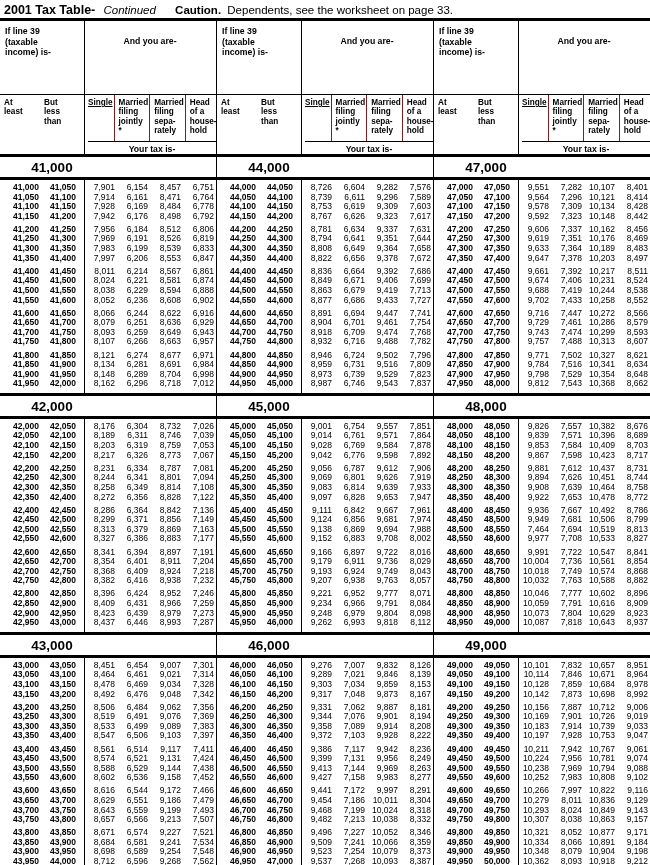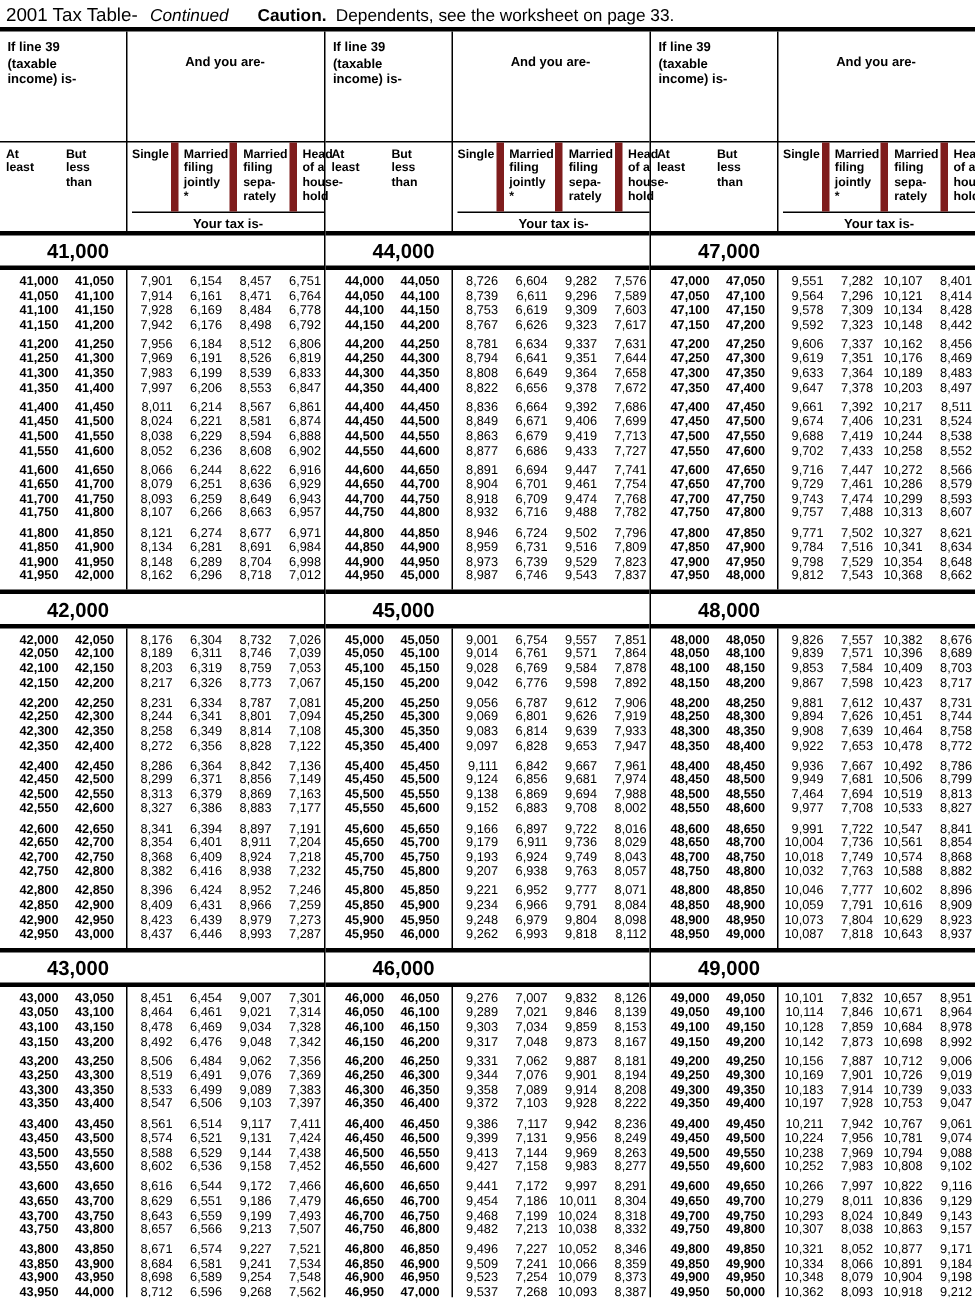--- a/index.html
+++ b/index.html
@@ -1,38 +1,38 @@
 <!DOCTYPE html>
 <html><head>
 <meta charset="utf-8">
 <style>
   * { margin:0; padding:0; box-sizing:border-box; }
   html,body { background:#fff; }
   body { width:650px; font-family:"Liberation Sans","DejaVu Sans",sans-serif; color:#000; }
   .page { width:650px; height:865px; background:#fff; overflow:hidden; padding-top:3px; }
 
   .header { border-bottom:3px solid #000; padding:0 0 1px 4px; white-space:nowrap; font-size:11.5px; }
-  .title { font-weight:normal; font-size:12.5px;margin-top:47px; }
+  .title { font-weight:bold; font-size:12.5px;margin-top:47px; }
   .continued { font-style:italic; margin-left:5px; }
   .caution { font-weight:bold; margin-left:16px; }
   .caution-text { margin-left:3px; }
 
   .panels { display:flex; }
   .panel { flex:1; min-width:0; }
   .panel + .panel { border-left:1px solid #000; }
 
   .colhead { position:relative; border-bottom:3px solid #000; }
   .colhead::before { content:""; position:absolute; left:84px; top:0; bottom:0; width:1px; background:#000; }
   .ch-top { display:flex; height:44px; }
   .ch-income { width:84px; padding:5px 2px 0 5px; font-weight:bold; font-size:8.7px; line-height:10.5px; white-space:pre-line; }
   .ch-and { flex:1; text-align:center; font-weight:bold; font-size:8.7px; padding-top:15px; }
   .ch-mid { display:grid; grid-template-columns:40px 44px repeat(4,1fr); border-top:1px solid #000; height:47px; font-size:8.2px; font-weight:bold; line-height:9.4px;margin-top:29px; }
   .ch-mid > div { padding:3px 1px 0 4px; white-space:pre-line; }
-  .tax-h { border-left:5px solid #7f1d1d; }
-  .tax-h.first { border-left:none; }
+  .tax-h { border-left:1px solid #7f1d1d; }
+  .tax-h.first { border-left:none;text-decoration:underline; }
   .ch-yourtax { margin-left:88px; border-top:1px solid #000; text-align:center; font-weight:bold; font-size:8.7px; height:13px; padding-top:2px; }
 
   .section { border-top:3px solid #000; }
   .section:first-child { border-top:none; }
   .sec-head { border-bottom:3px solid #000; }
   .sec-title { font-size:13.5px; font-weight:bold; width:104px; text-align:center; padding:3px 0 2px; }
   .sec-data { position:relative; padding:3px 0 4px; }
   .sec-data::before { content:""; position:absolute; left:84px; top:0; bottom:0; width:1px; background:#000; }
   .row-group + .row-group { margin-top:3.5px; }
   .row { display:grid; grid-template-columns:40px 44px repeat(4,1fr); font-size:8.5px; line-height:9.6px; }

